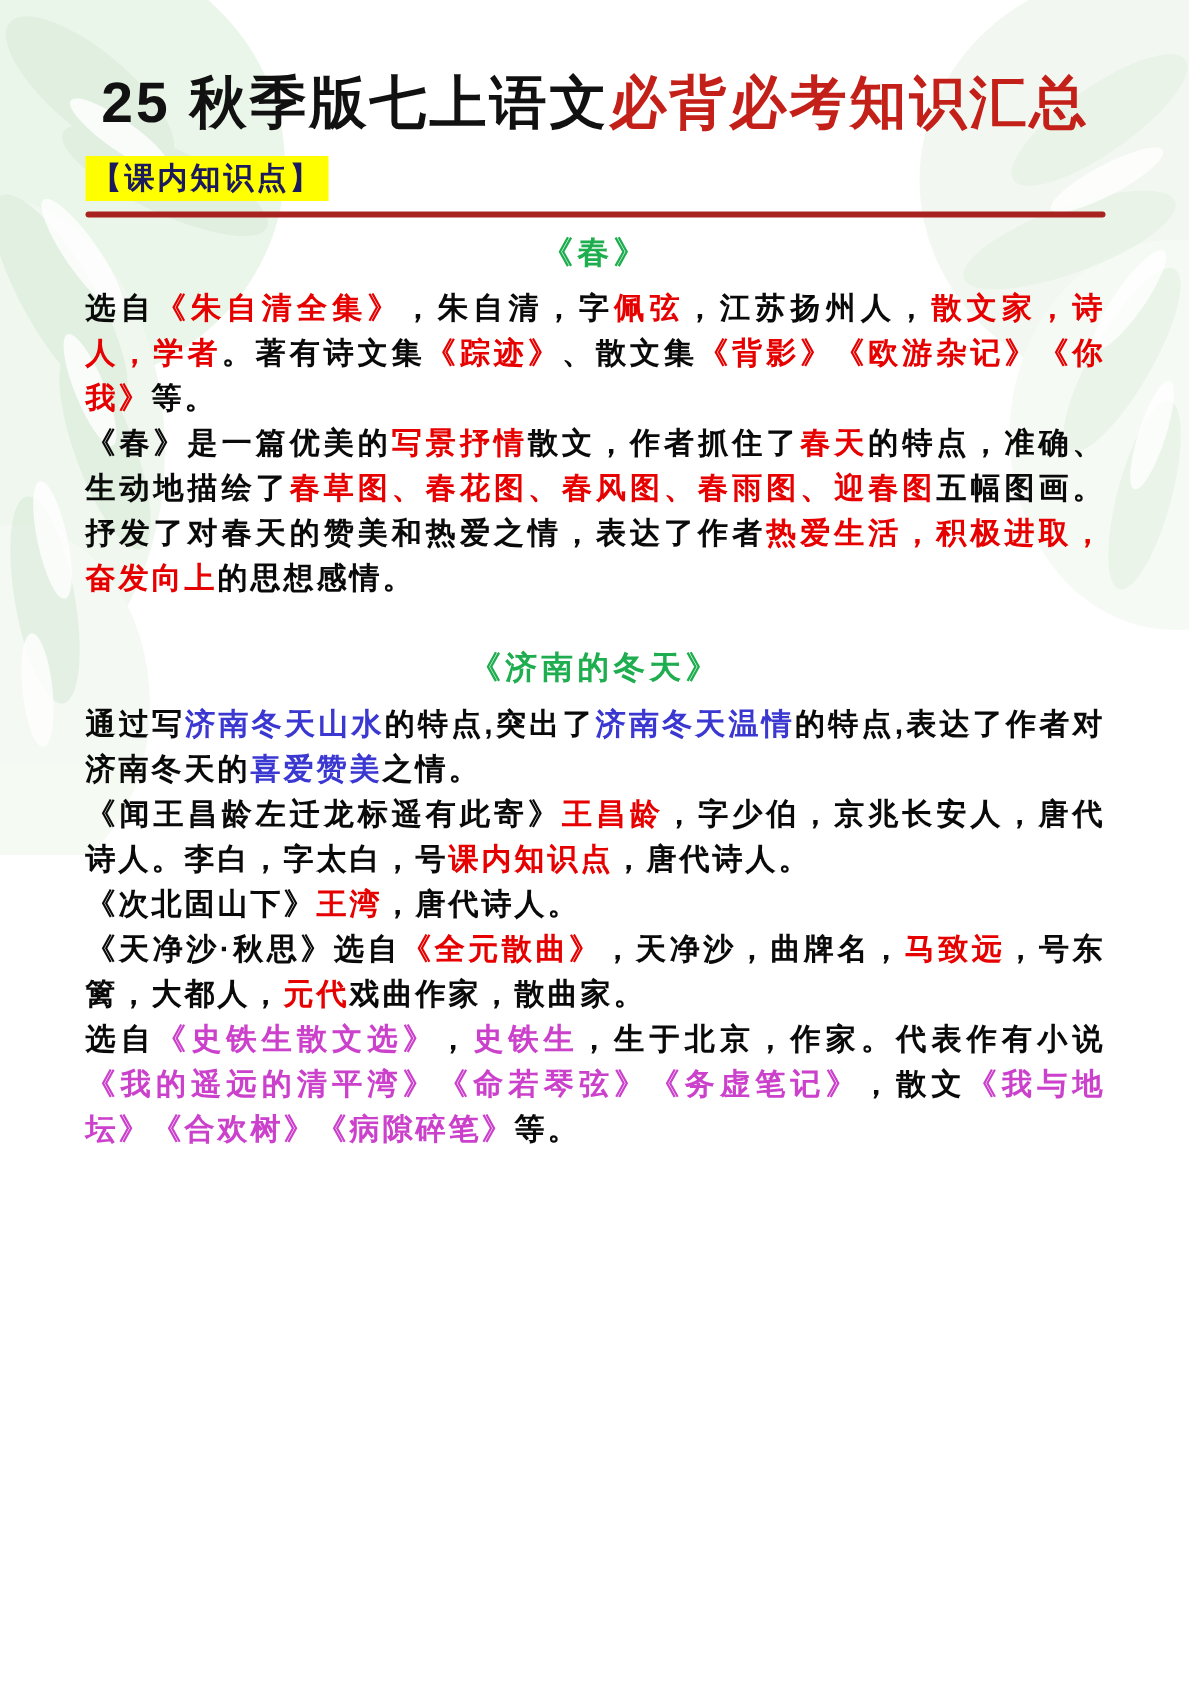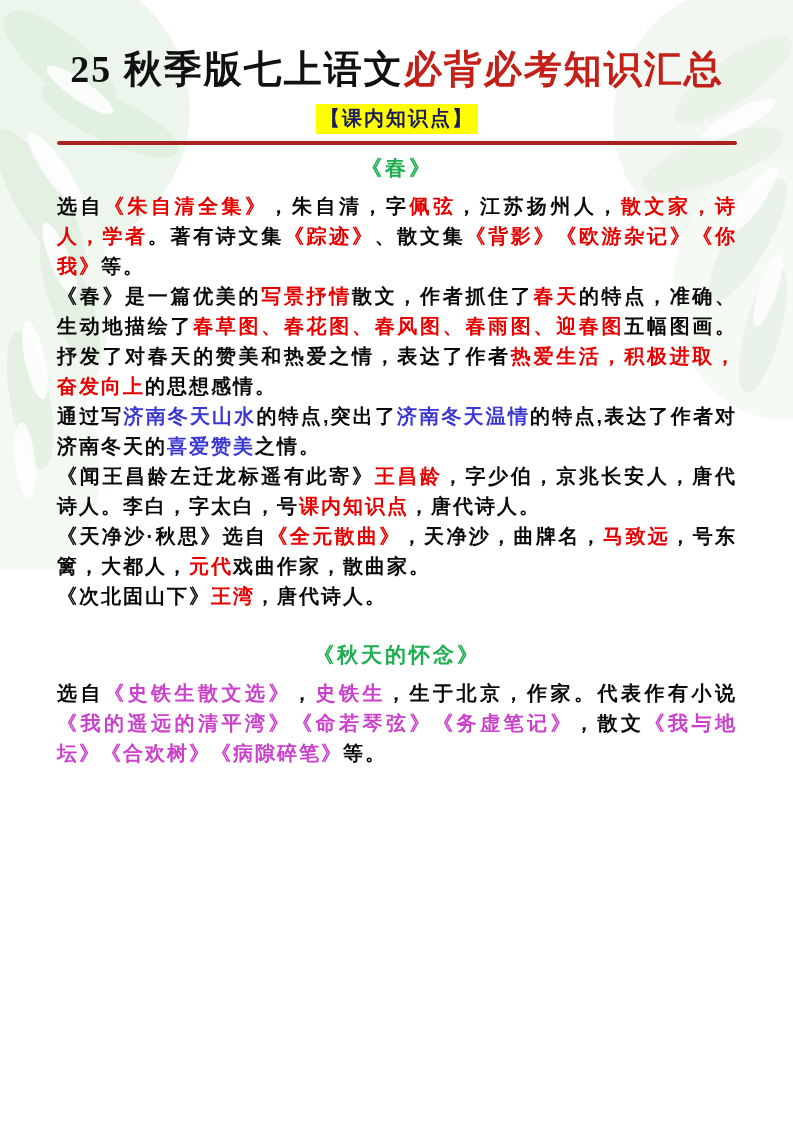--- a/index.html
+++ b/index.html
@@ -18,24 +18,23 @@
   .leaf-tr{top:0;right:0;}
   .content{position:relative;z-index:1;padding:48px 56px 0 57px;}
   h1.page-title{
     margin:0 0 12px 0;
     text-align:center;
     font-size:38px;
     letter-spacing:2px;
     line-height:1.15;
     color:#111111;
     white-space:nowrap;
-    font-family:Liberation Serif, serif;
   }
   .title-red{color:var(--title-red);}
-  .badge-row{text-align:center;margin:0 0 7px 0;}
+  .badge-row{text-align:left;margin:0 0 7px 0;}
   .badge{
     display:inline-block;
     background:var(--badge-bg);
     color:var(--badge-text);
     font-size:20px;
     letter-spacing:2px;
     padding:1px 4px 2px 4px;
   }
   .divider{
     height:4px;
@@ -124,27 +123,27 @@
 
     <div class="divider"></div>
 
     <div id="sections">
         <section>
           <h2 class="section-title">《春》</h2>
           <p class="paragraph"><span class="run black">选自</span><span class="run red u">《朱自清全集》</span><span class="run black">，朱自清，字</span><span class="run red u">佩弦</span><span class="run black">，江苏扬州人，</span><span class="run red u">散文家，诗人，学者</span><span class="run black">。著有诗文集</span><span class="run red u">《踪迹》</span><span class="run black">、散文集</span><span class="run red u">《背影》《欧游杂记》《你我》</span><span class="run black">等。</span></p>
           <p class="paragraph"><span class="run black">《春》是一篇优美的</span><span class="run red u">写景抒情</span><span class="run black">散文，作者抓住了</span><span class="run red u">春天</span><span class="run black">的特点，准确、生动地描绘了</span><span class="run red u">春草图、春花图、春风图、春雨图、迎春图</span><span class="run black">五幅图画。抒发了对春天的赞美和热爱之情，表达了作者</span><span class="run red u">热爱生活，积极进取，奋发向上</span><span class="run black">的思想感情。</span></p>
         </section>
         <section>
+          <h2 class="section-title">《济南的冬天》</h2>
           <p class="paragraph"><span class="run black">通过写</span><span class="run blue u">济南冬天山水</span><span class="run black">的特点,突出了</span><span class="run blue u">济南冬天温情</span><span class="run black">的特点,表达了作者对济南冬天的</span><span class="run blue u">喜爱赞美</span><span class="run black">之情。</span></p>
         </section>
         <section>
           <p class="paragraph"><span class="run black">《闻王昌龄左迁龙标遥有此寄》</span><span class="run red u">王昌龄</span><span class="run black">，字少伯，京兆长安人，唐代诗人。李白，字太白，号</span><span class="run red u">课内知识点</span><span class="run black">，唐代诗人。</span></p>
+          <p class="paragraph"><span class="run black">《次北固山下》</span><span class="run red u">王湾</span><span class="run black">，唐代诗人。</span></p>
           <p class="paragraph"><span class="run black">《天净沙·秋思》选自</span><span class="run red u">《全元散曲》</span><span class="run black">，天净沙，曲牌名，</span><span class="run red u">马致远</span><span class="run black">，号东篱，大都人，</span><span class="run red u">元代</span><span class="run black">戏曲作家，散曲家。</span></p>
-          <p class="paragraph"><span class="run black">《次北固山下》</span><span class="run red u">王湾</span><span class="run black">，唐代诗人。</span></p>
         </section>
         <section>
-          <h2 class="section-title">《秋天的怀念》</h2>
           <p class="paragraph"><span class="run black">选自</span><span class="run magenta u">《史铁生散文选》</span><span class="run black">，</span><span class="run magenta u">史铁生</span><span class="run black">，生于北京，作家。代表作有小说</span><span class="run magenta u">《我的遥远的清平湾》《命若琴弦》《务虚笔记》</span><span class="run black">，散文</span><span class="run magenta u">《我与地坛》《合欢树》《病隙碎笔》</span><span class="run black">等。</span></p>
         </section>
       </div>
 
   </div>
 </div>
 
 </body></html>

